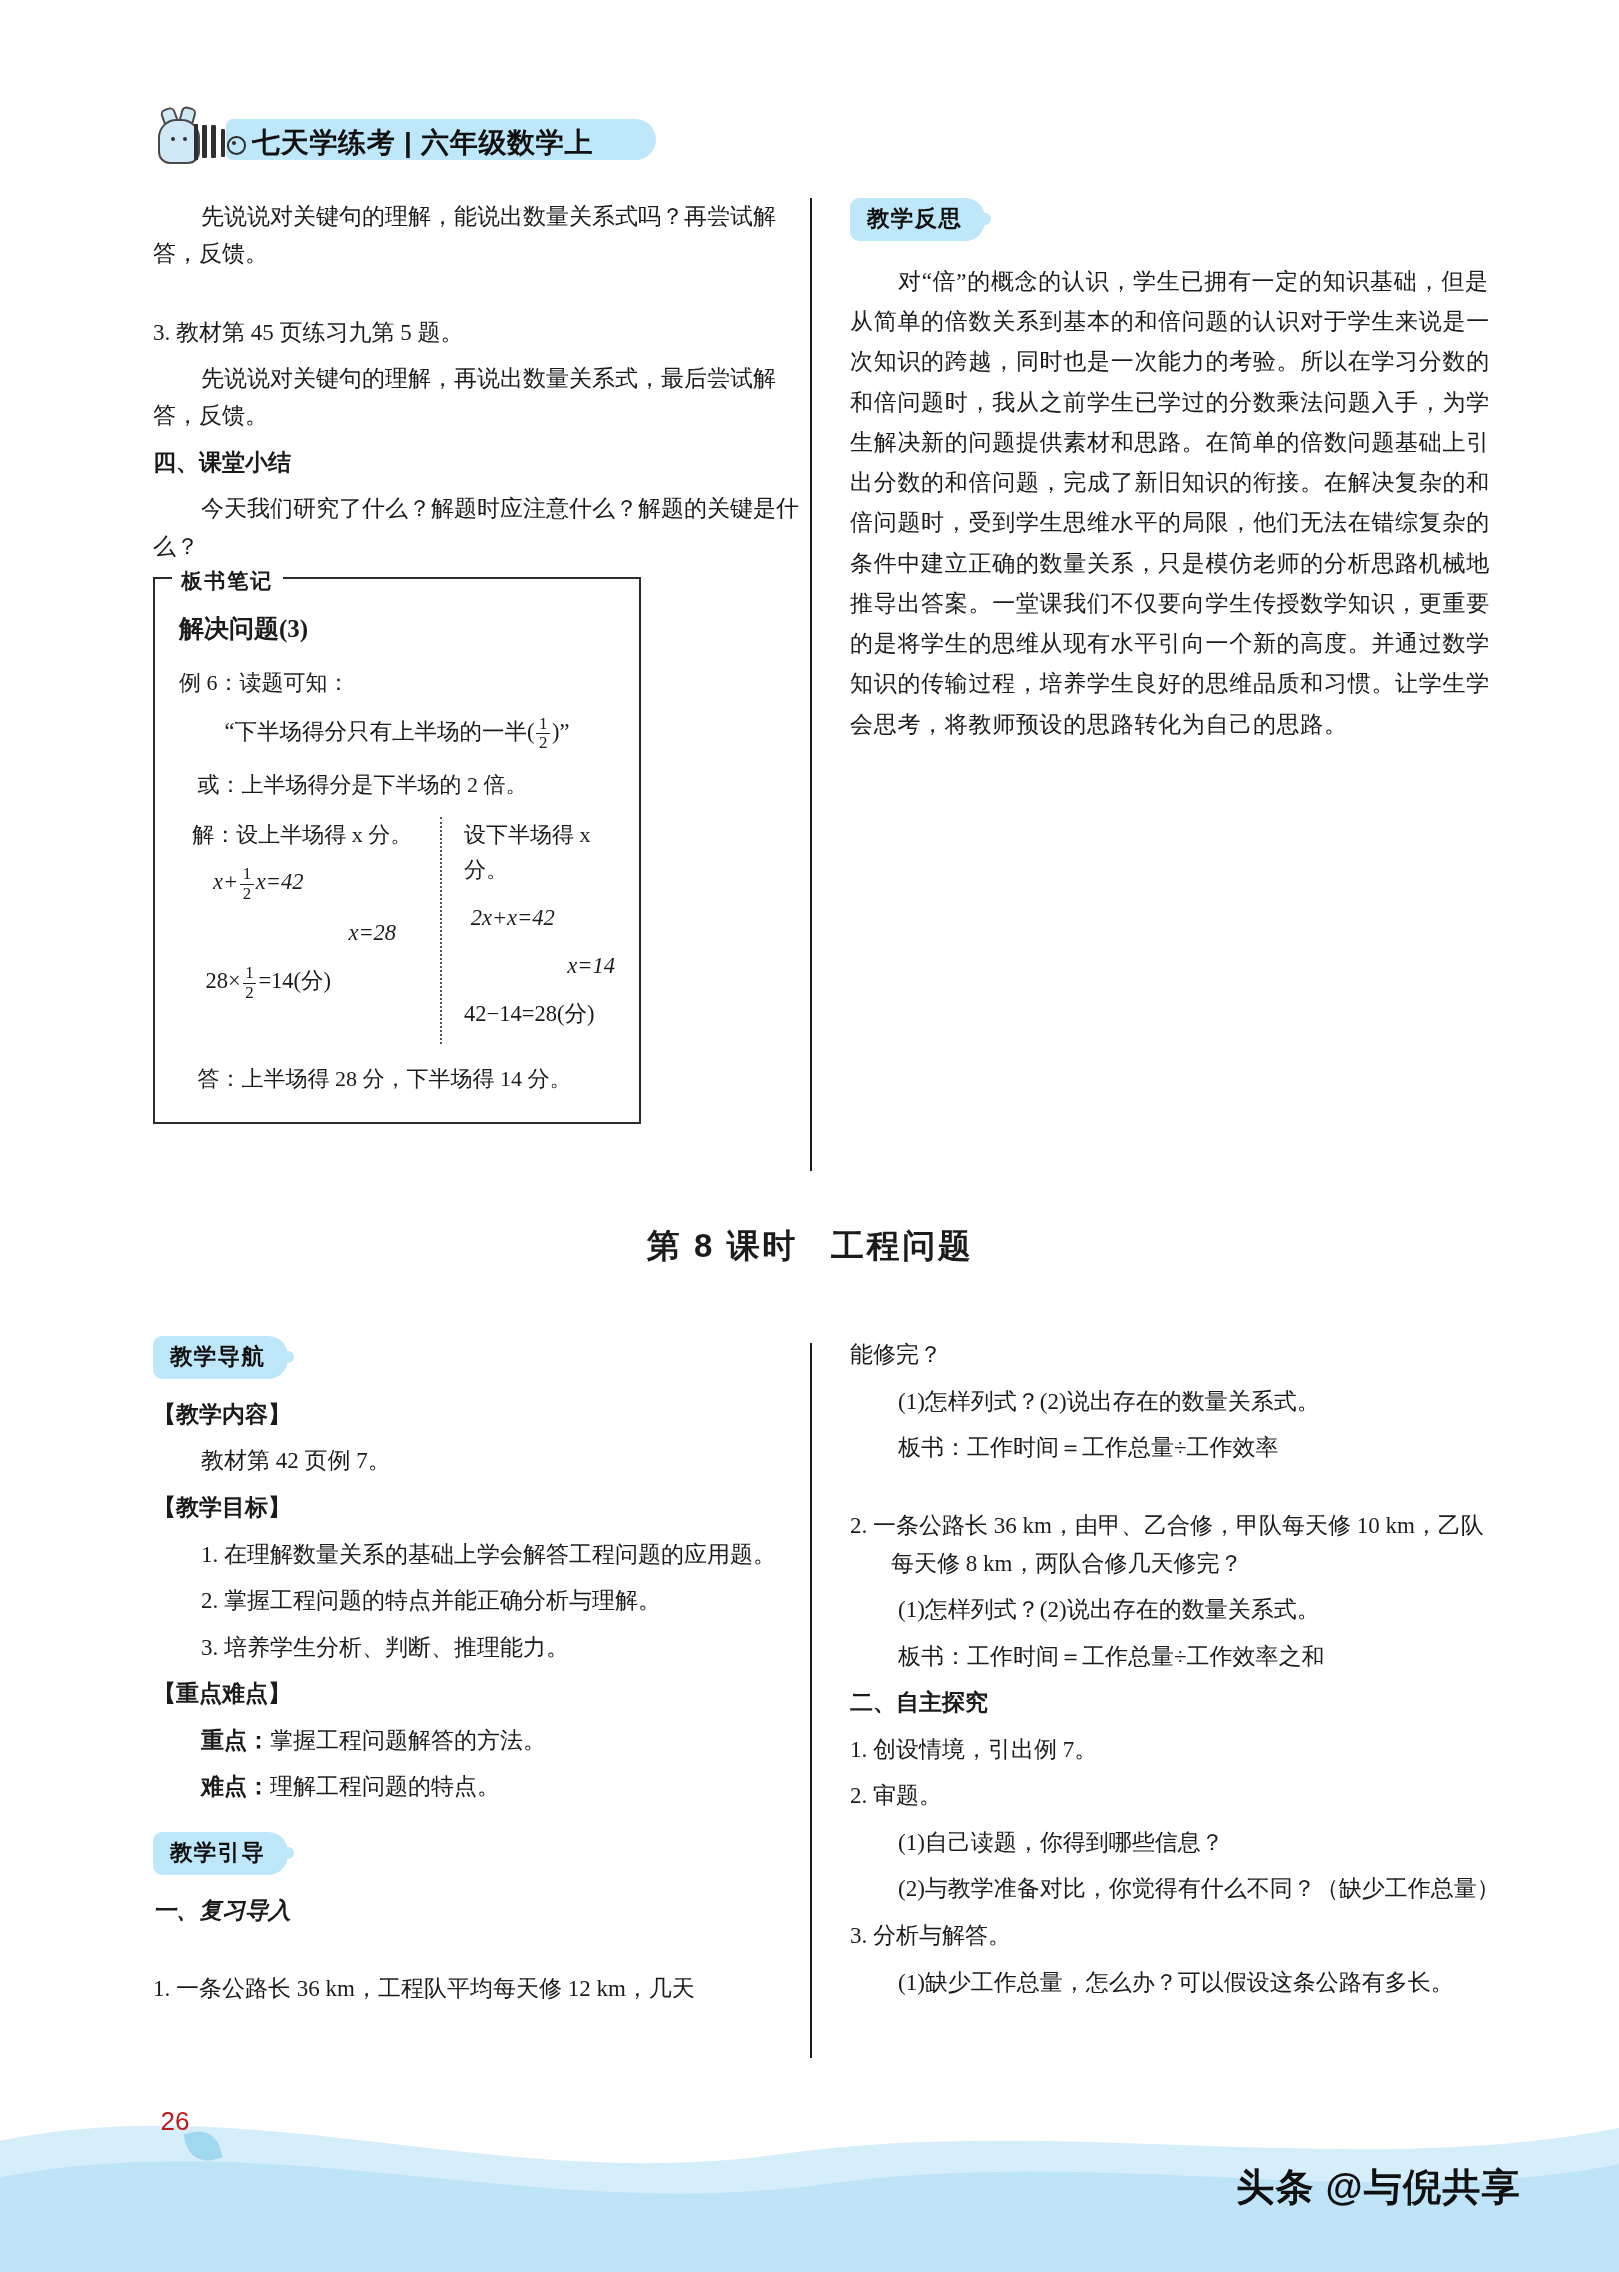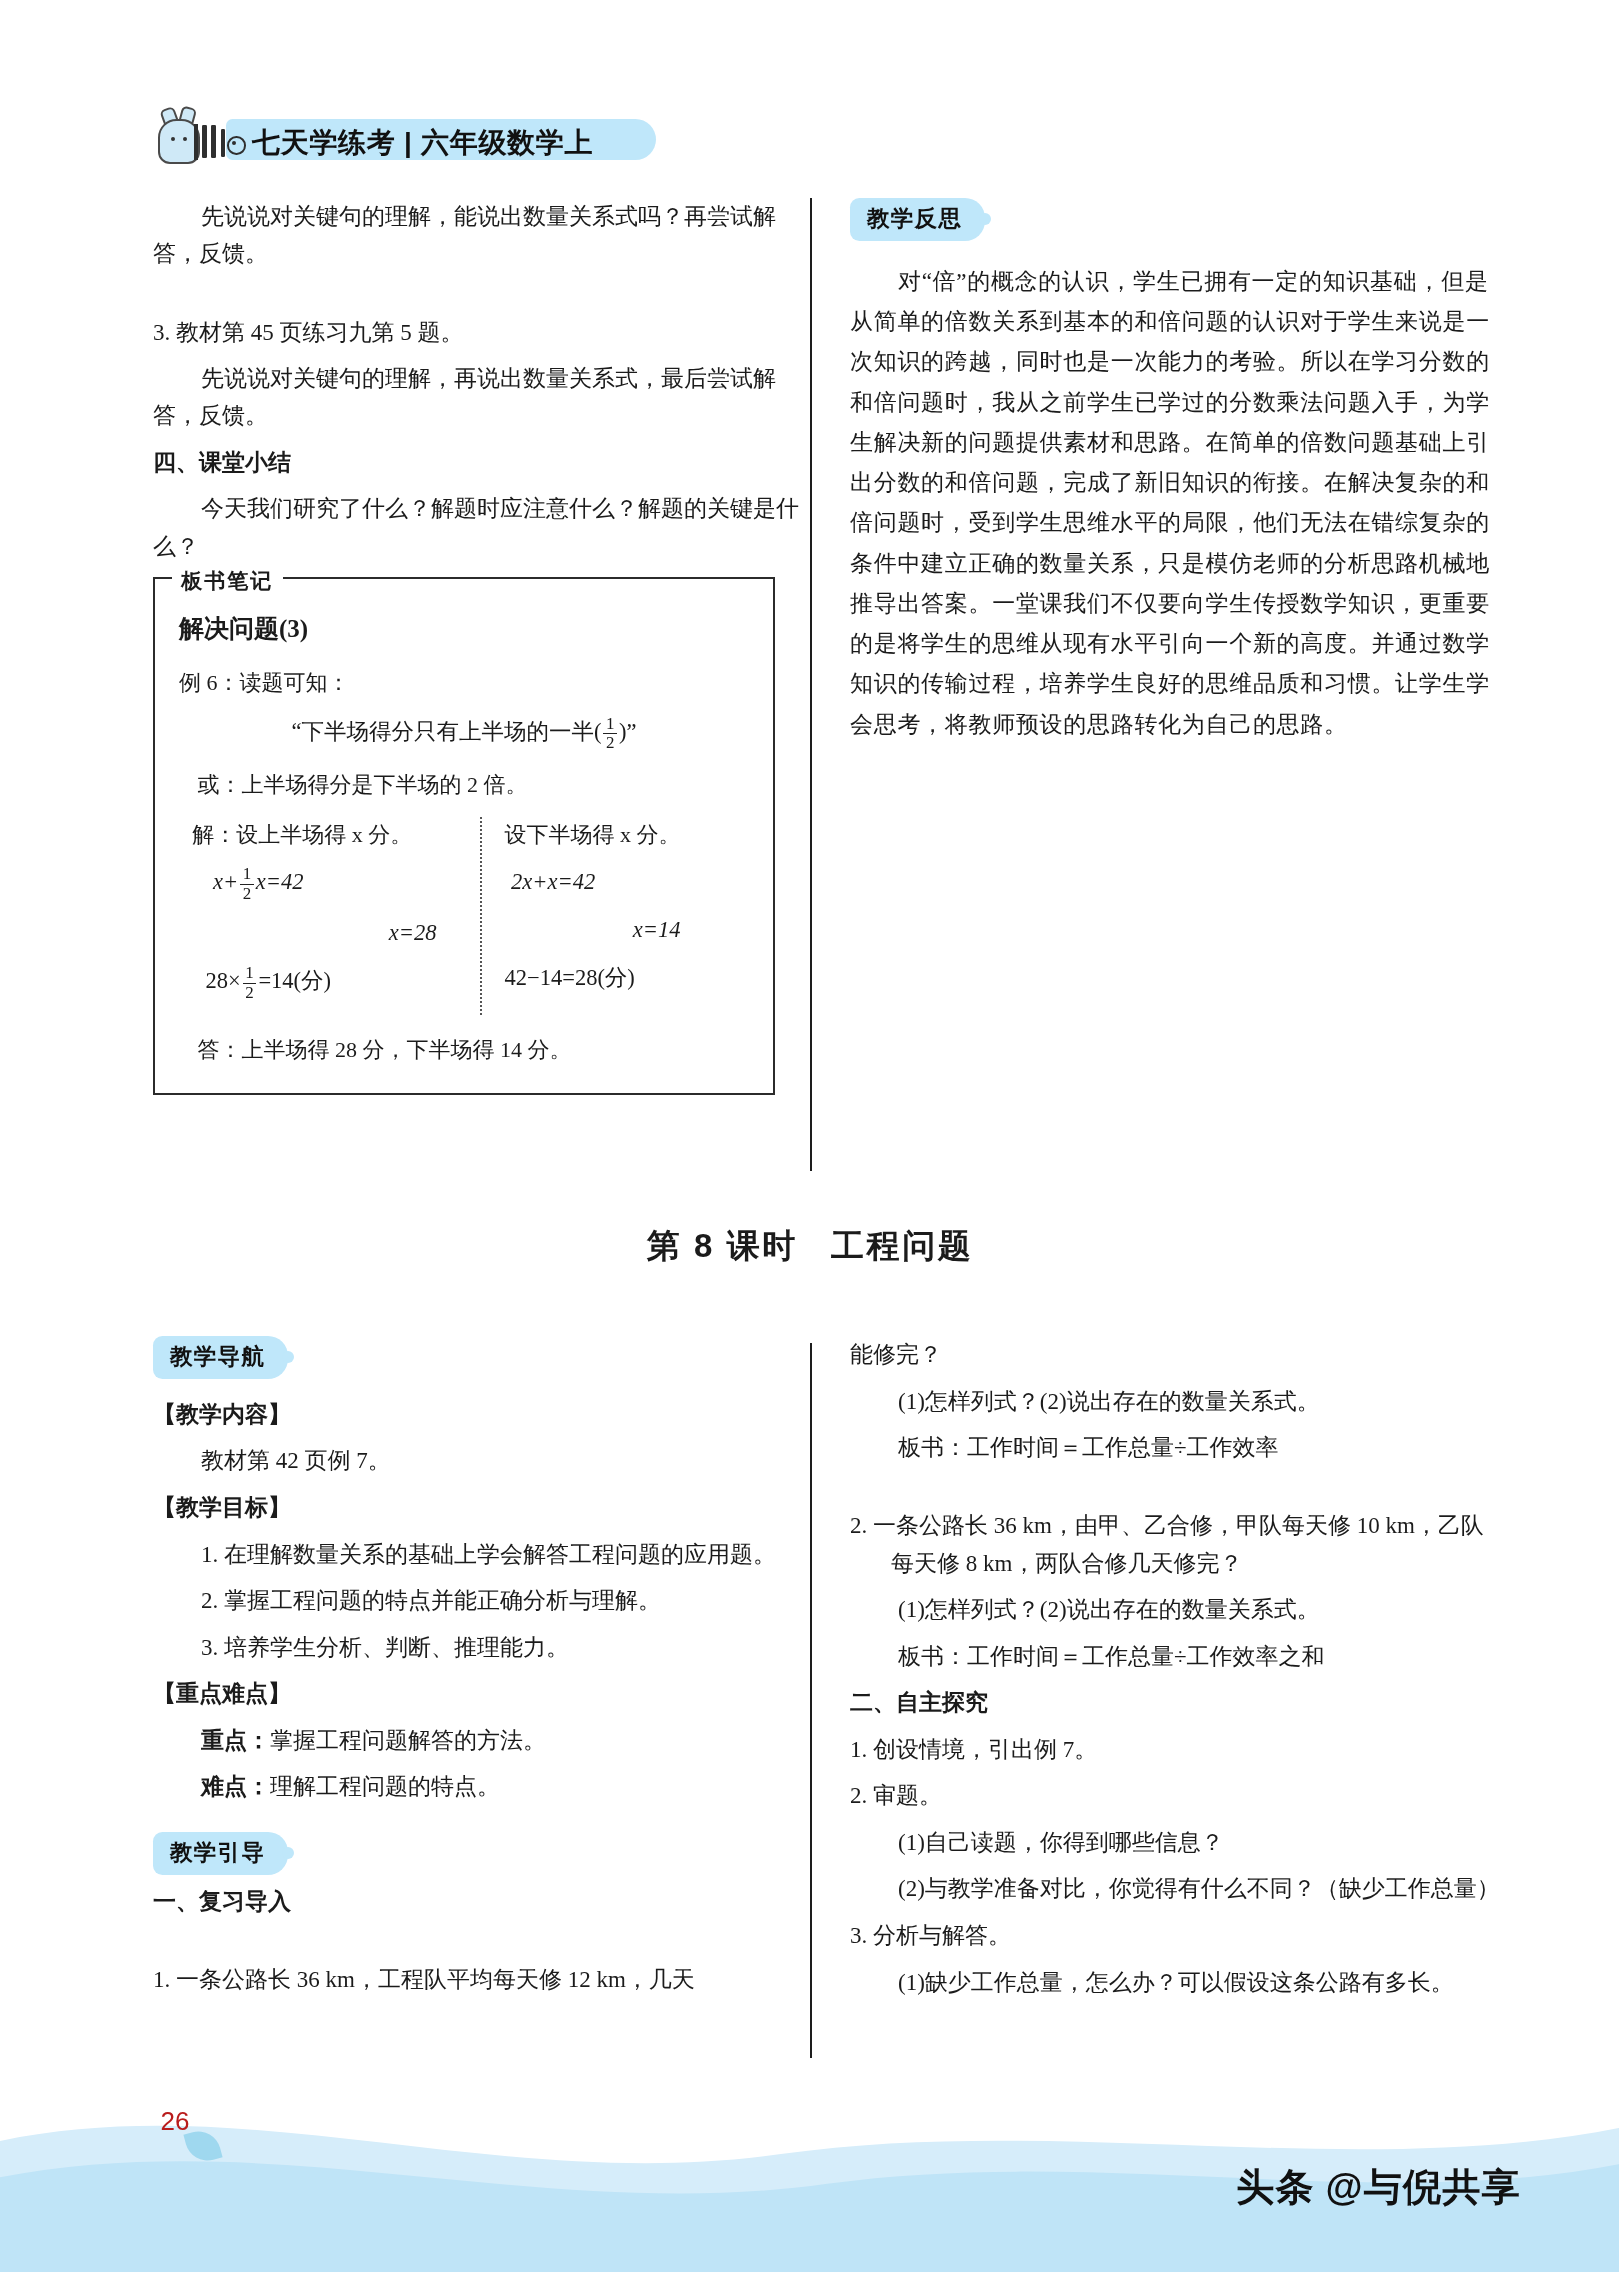--- a/index.html
+++ b/index.html
@@ -116,21 +116,21 @@
     font-size:23px;
     line-height:1.75;
     letter-spacing:0.7px;
   }
 
   
   .note-box{
     position:relative;
     margin-top:12px;
     border:2px solid #2b2b2b;
-    width:622px;
+    width:488px;
     box-sizing:border-box;
     padding:28px 24px 22.5px 24px;
     font-size:22px;
     line-height:1.6;
   }
   .note-legend{
     position:absolute;
     top:-14.6px;left:17px;
     background:#fff;
     padding:0 9.3px;
@@ -333,21 +333,21 @@
     <p class="bold" style="margin-top:17px;">【教学内容】</p>
     <p class="indent">教材第 42 页例 7。</p>
     <p class="bold">【教学目标】</p>
     <p class="indent">1. 在理解数量关系的基础上学会解答工程问题的应用题。</p>
     <p class="indent">2. 掌握工程问题的特点并能正确分析与理解。</p>
     <p class="indent">3. 培养学生分析、判断、推理能力。</p>
     <p class="bold">【重点难点】</p>
     <p class="indent"><span class="bold">重点：</span><span>掌握工程问题解答的方法。</span></p>
     <p class="indent"><span class="bold">难点：</span><span>理解工程问题的特点。</span></p>
     <div class="tag" style="margin-top:17px;">教学引导</div>
-    <p class="bold" style="margin-top:8px;">一、复习导入</p>
+    <p class="bold" style="margin-top:17px;font-style:italic;">一、复习导入</p>
     <p class="hang">1. 一条公路长 36 km，工程队平均每天修 12 km，几天</p>
   </div>
 
   <div class="col-right2">
     <p>能修完？</p>
     <p class="indent">(1)怎样列式？(2)说出存在的数量关系式。</p>
     <p class="indent">板书：工作时间＝工作总量÷工作效率</p>
     <p class="hang">2. 一条公路长 36 km，由甲、乙合修，甲队每天修 10 km，乙队每天修 8 km，两队合修几天修完？</p>
     <p class="indent">(1)怎样列式？(2)说出存在的数量关系式。</p>
     <p class="indent">板书：工作时间＝工作总量÷工作效率之和</p>

